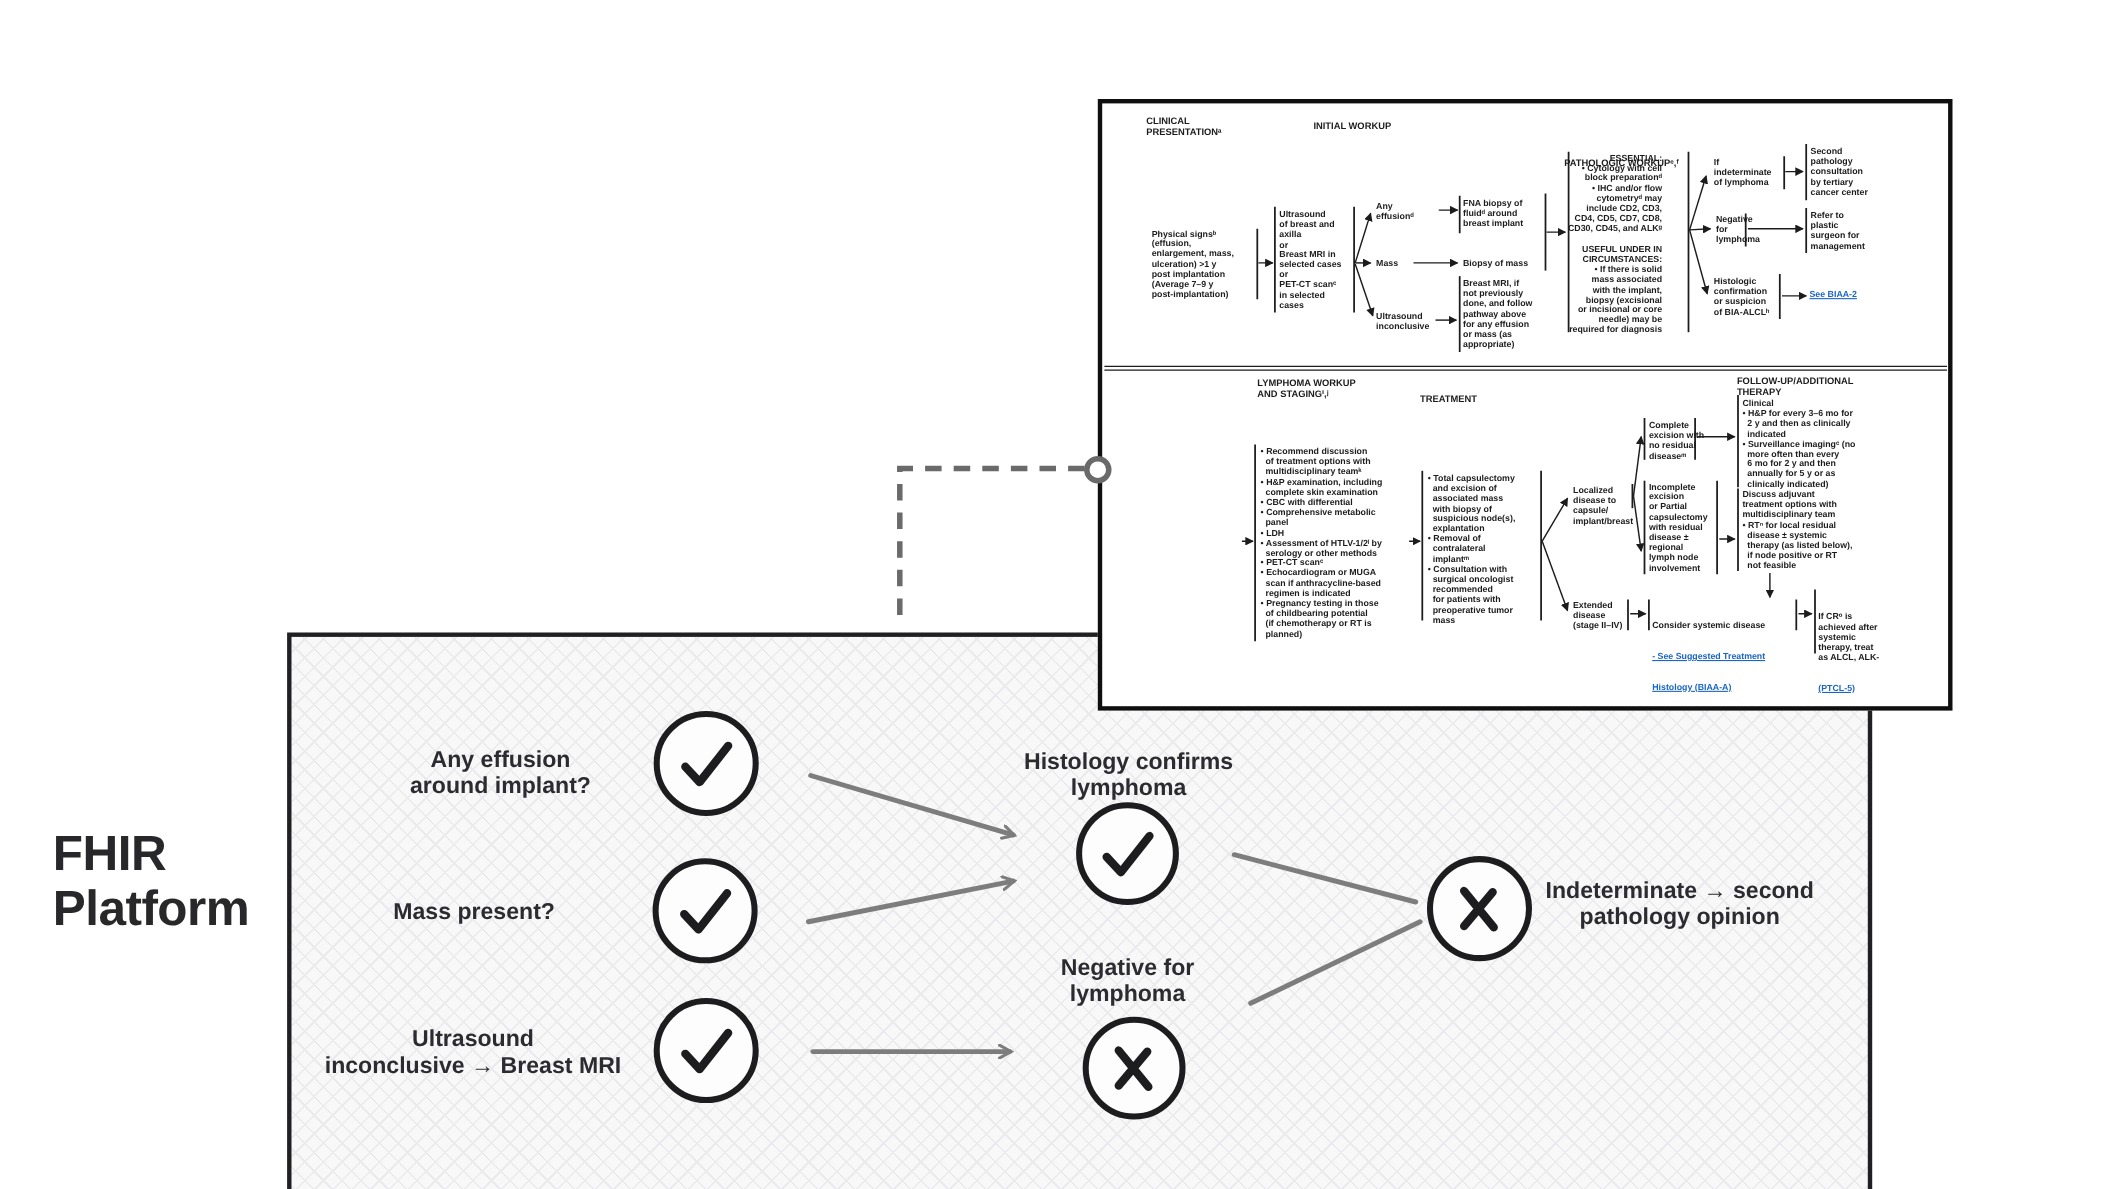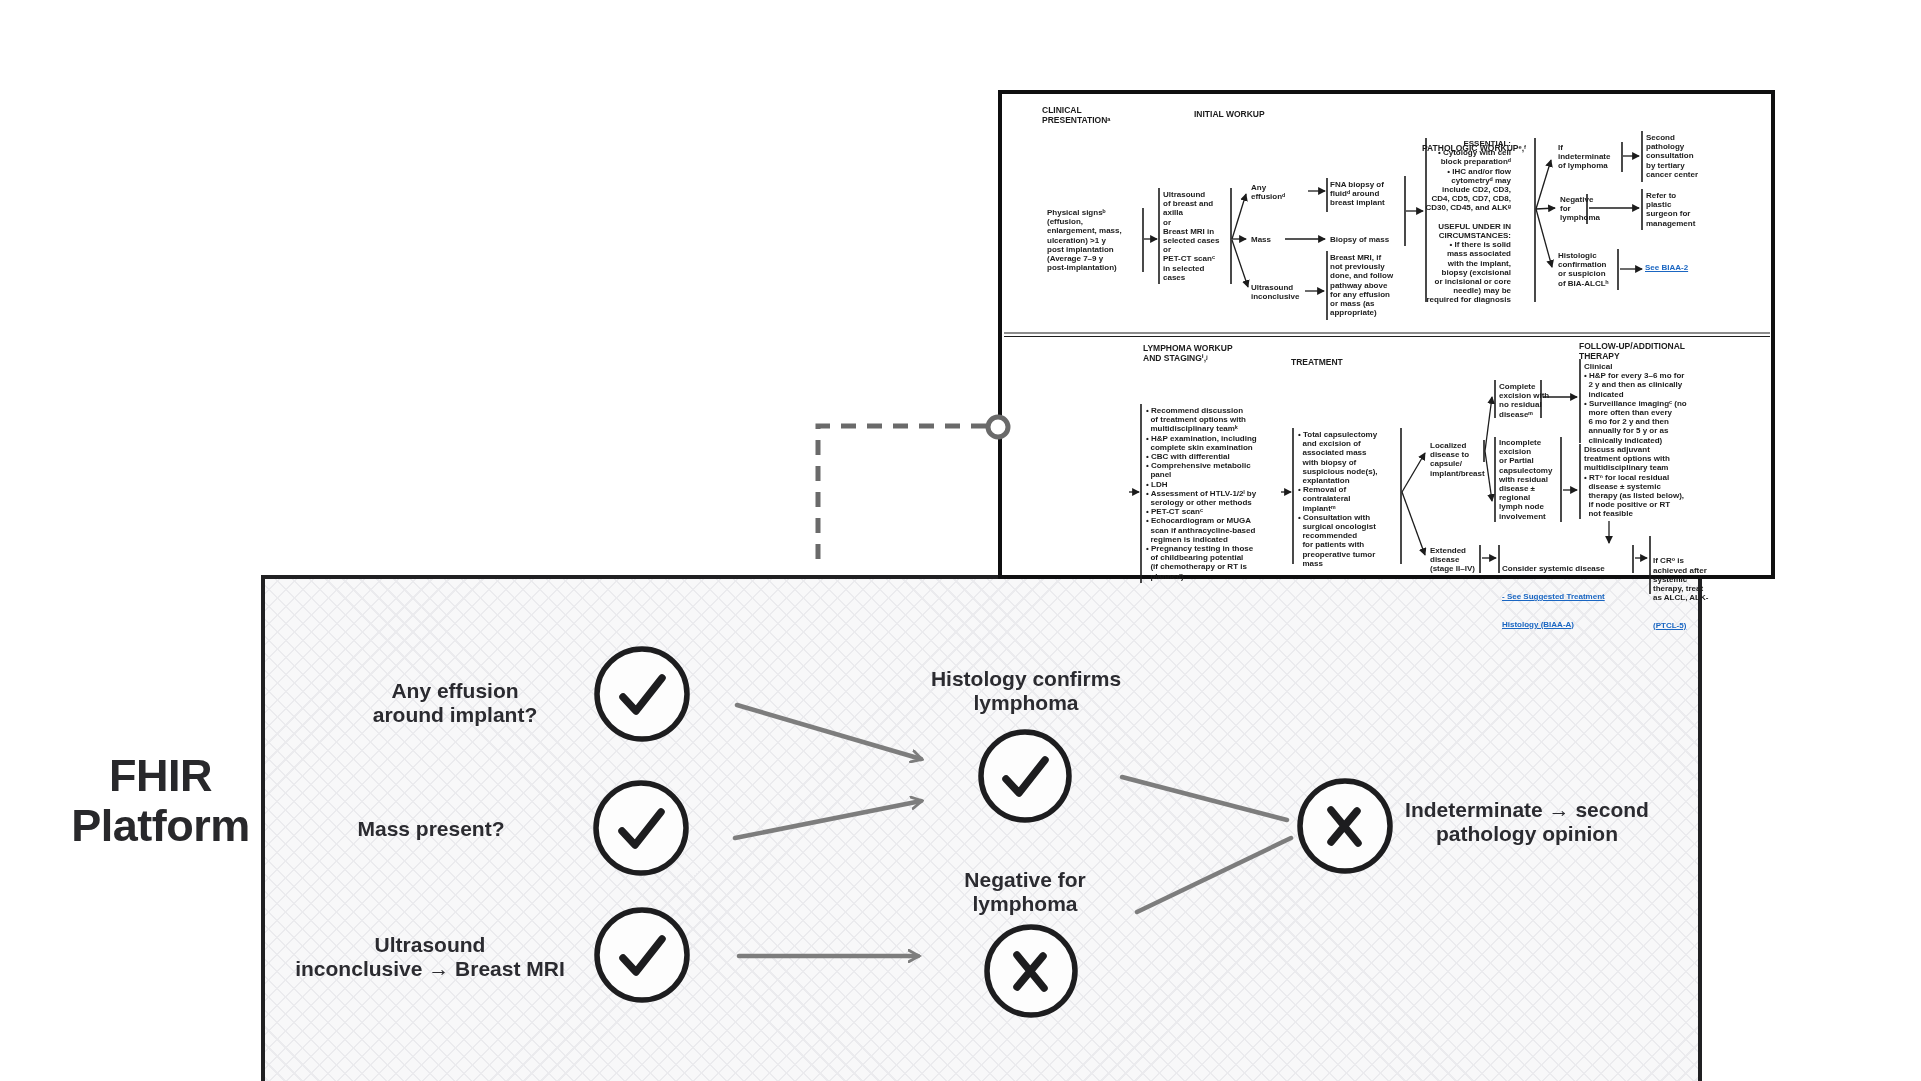--- a/index.html
+++ b/index.html
@@ -6,28 +6,28 @@
   body{width:1921px;height:1081px;overflow:hidden;background:#ffffff;position:relative;
        font-family:"Liberation Sans","DejaVu Sans",sans-serif;}
 
   
   .panel{position:absolute;left:261px;top:575px;width:1441px;height:525px;box-sizing:border-box;
          border:4px solid #202022;background-color:#f8f8f9;z-index:1;
          background-image:
            repeating-linear-gradient(45deg,#ebebee 0 1.5px,transparent 1.5px 12px),
            repeating-linear-gradient(-45deg,#ebebee 0 1.5px,transparent 1.5px 12px);}
 
-  .fhir{position:absolute;left:48px;top:751px;width:225px;text-align:center;z-index:2;
+  .fhir{position:absolute;left:48px;top:751px;width:225px;text-align:left;z-index:2;
         font-weight:700;font-size:45px;line-height:50px;color:#28282b;white-space:pre;letter-spacing:-0.5px;}
 
   .wlabel{position:absolute;z-index:3;font-weight:700;font-size:21px;line-height:23.5px;
           color:#2b2b30;text-align:center;white-space:pre;}
 
   
-  .gcard{position:absolute;left:998px;top:90px;width:777px;height:489px;box-sizing:border-box;
+  .gcard{position:absolute;left:998px;top:90px;width:777px;height:556px;box-sizing:border-box;
          background:#ffffff;border:4px solid #0f0f10;z-index:10;}
   .gcard .inner{position:absolute;inset:0;}
   .gb{position:absolute;white-space:pre;font-weight:700;font-size:8px;line-height:9.2px;color:#1c1c1c;}
   .gh{position:absolute;white-space:pre;font-weight:700;font-size:8.5px;line-height:9.6px;color:#1c1c1c;}
   .lnk{color:#1a66c2;text-decoration:underline;display:block;}
   .gsvg{position:absolute;left:0;top:0;}
 
   .pagesvg{position:absolute;left:0;top:0;z-index:20;}
 </style>
 </head>
@@ -36,21 +36,21 @@
 <div class="panel"></div>
 
 <div class="fhir">FHIR
 Platform</div>
 
 <div class="wlabel" style="left:325px;top:679px;width:260px;">Any effusion
 around implant?</div>
 <div class="wlabel" style="left:301px;top:817px;width:260px;">Mass present?</div>
 <div class="wlabel" style="left:280px;top:933px;width:300px;">Ultrasound
 inconclusive → Breast MRI</div>
-<div class="wlabel" style="left:896px;top:667px;width:260px;">Histology confirms
+<div class="wlabel" style="left:896px;top:681px;width:260px;">Histology confirms
 lymphoma</div>
 <div class="wlabel" style="left:895px;top:868px;width:260px;">Negative for
 lymphoma</div>
 <div class="wlabel" style="left:1377px;top:798px;width:300px;">Indeterminate → second
 pathology opinion</div>
 
 <div class="gcard">
   <div class="inner">
 
     <svg class="gsvg" width="769" height="503" viewBox="0 0 769 503">

